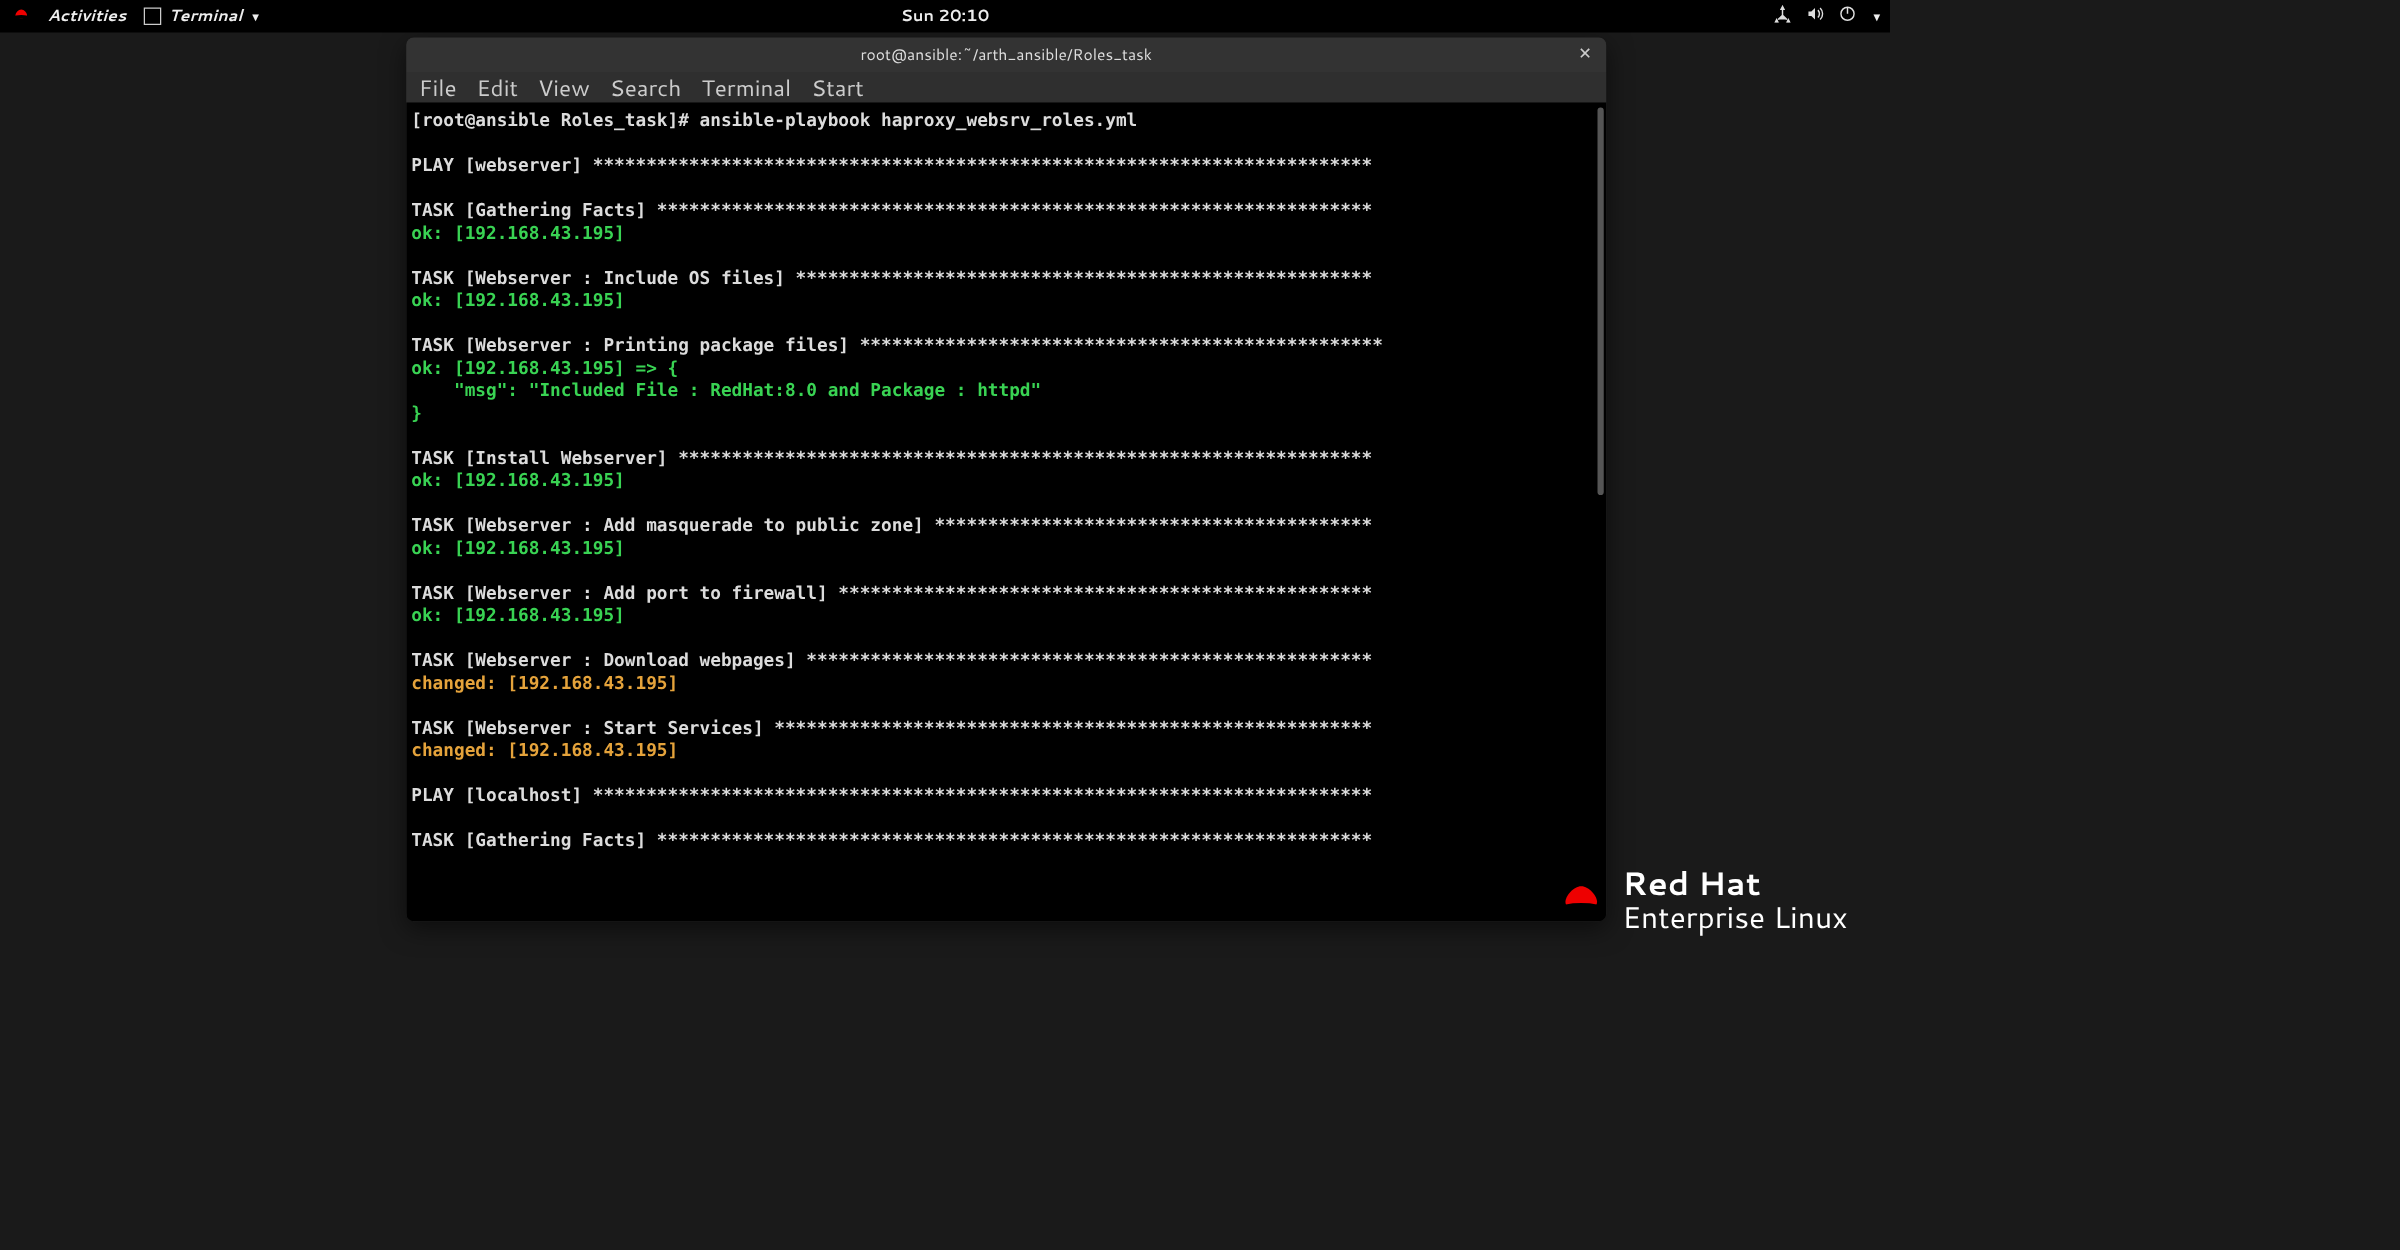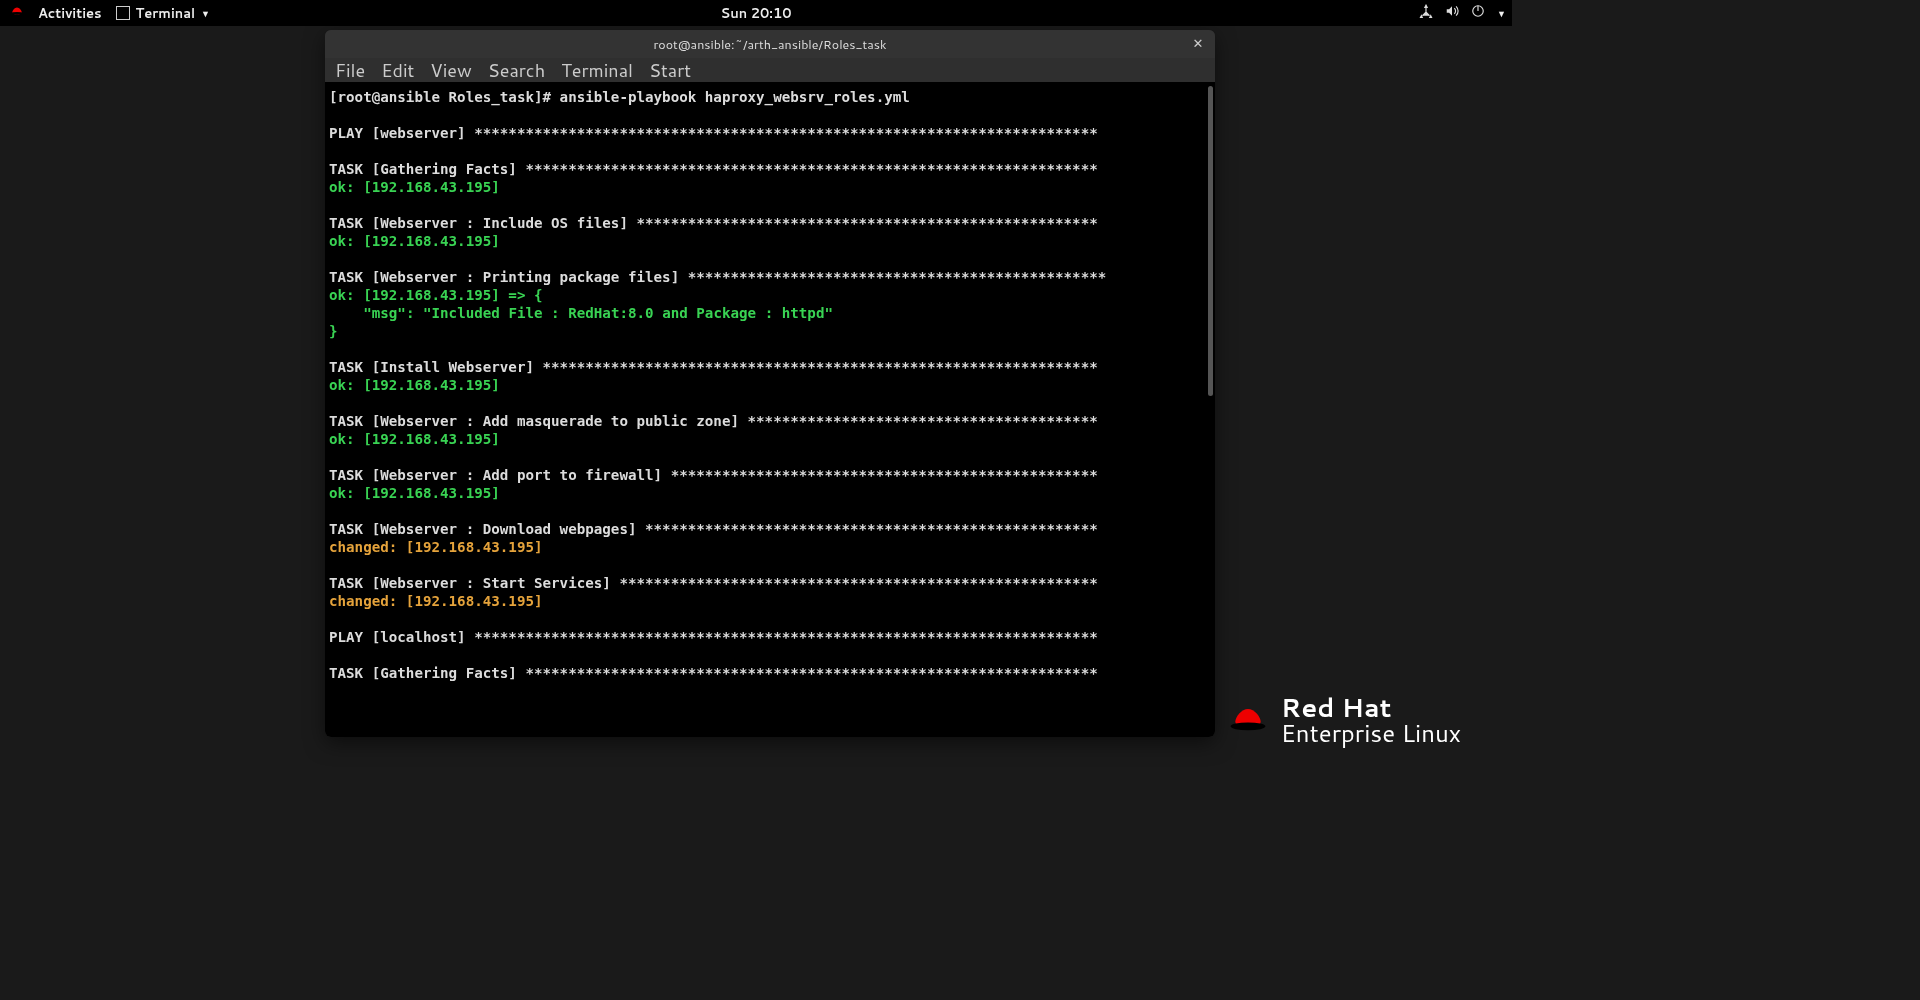--- a/index.html
+++ b/index.html
@@ -14,39 +14,39 @@
   }
   .topbar {
     height: 26px;
     background: #000;
     display: flex;
     align-items: center;
     font-size: 13px;
     padding: 0 6px;
     position: relative;
   }
-  .topbar-left { display: flex; align-items: center; gap: 14px; margin-left: 4px;}
+  .topbar-left { display: flex; align-items: center; gap: 14px; margin-left: 4px; font-style: italic;}
   .topbar-center {
     position: absolute;
     left: 50%;
     transform: translateX(-50%);
     font-weight: 700;
   }
   .topbar-right { margin-left: auto; display: flex; align-items: center; gap: 12px; }
   .topbar .act { font-weight: 600; }
   .applabel { display: flex; align-items: center; gap: 6px; font-weight: 600;}
   .applabel .tri { font-size: 9px; }
   .hat-icon { width: 14px; height: 14px; display:inline-block; }
   .sq-icon { width:14px;height:14px;border:1.5px solid #ccc;display:inline-block;}
   .status-icon { font-size: 13px; }
   .terminal-window {
     position: absolute;
     left: 325px;
     top: 30px;
-    width: 890px;
+    width: 960px;
     background: #2b2b2b;
     border-radius: 6px;
     box-shadow: 0 6px 20px rgba(0,0,0,.5);
     overflow: hidden;
   }
   .titlebar {
     height: 28px;
     background: #333;
     display: flex;
     align-items: center;
@@ -98,21 +98,21 @@
     background:#555;
     border-radius:3px;
   }
   .c-green { color: #39d353; }
   .c-orange { color: #e5a33b; }
   .c-magenta { color: #e536c6; }
   pre { white-space: pre-wrap; word-break: break-all; }
 
   .rh-logo {
     position: absolute;
-    right: 51px;
+    right: 34px;
     bottom: 42px;
     display: flex;
     align-items: center;
     gap: 14px;
     color: #fff;
   }
   .rh-logo .hat {
     width: 38px; height: 30px; position: relative;
   }
   .rh-logo .hat svg { width: 100%; height: 100%; }

